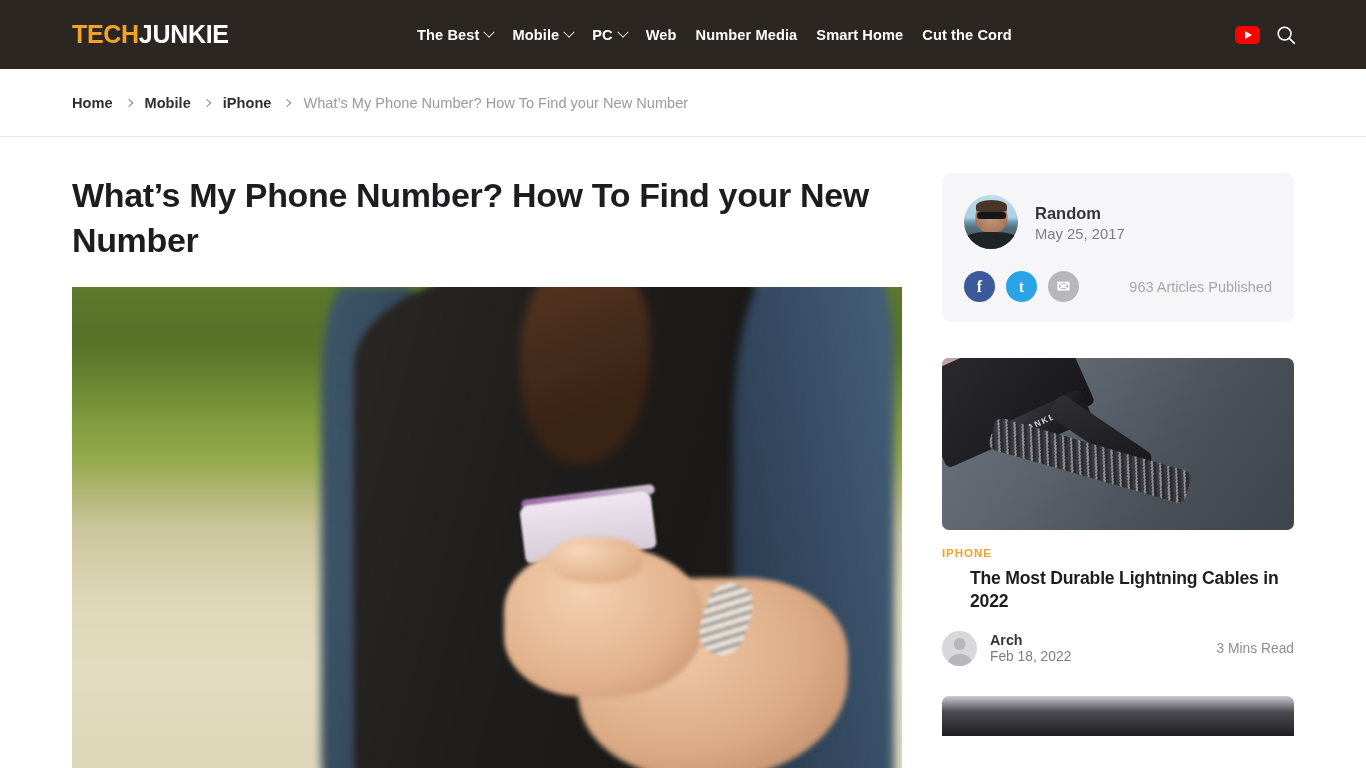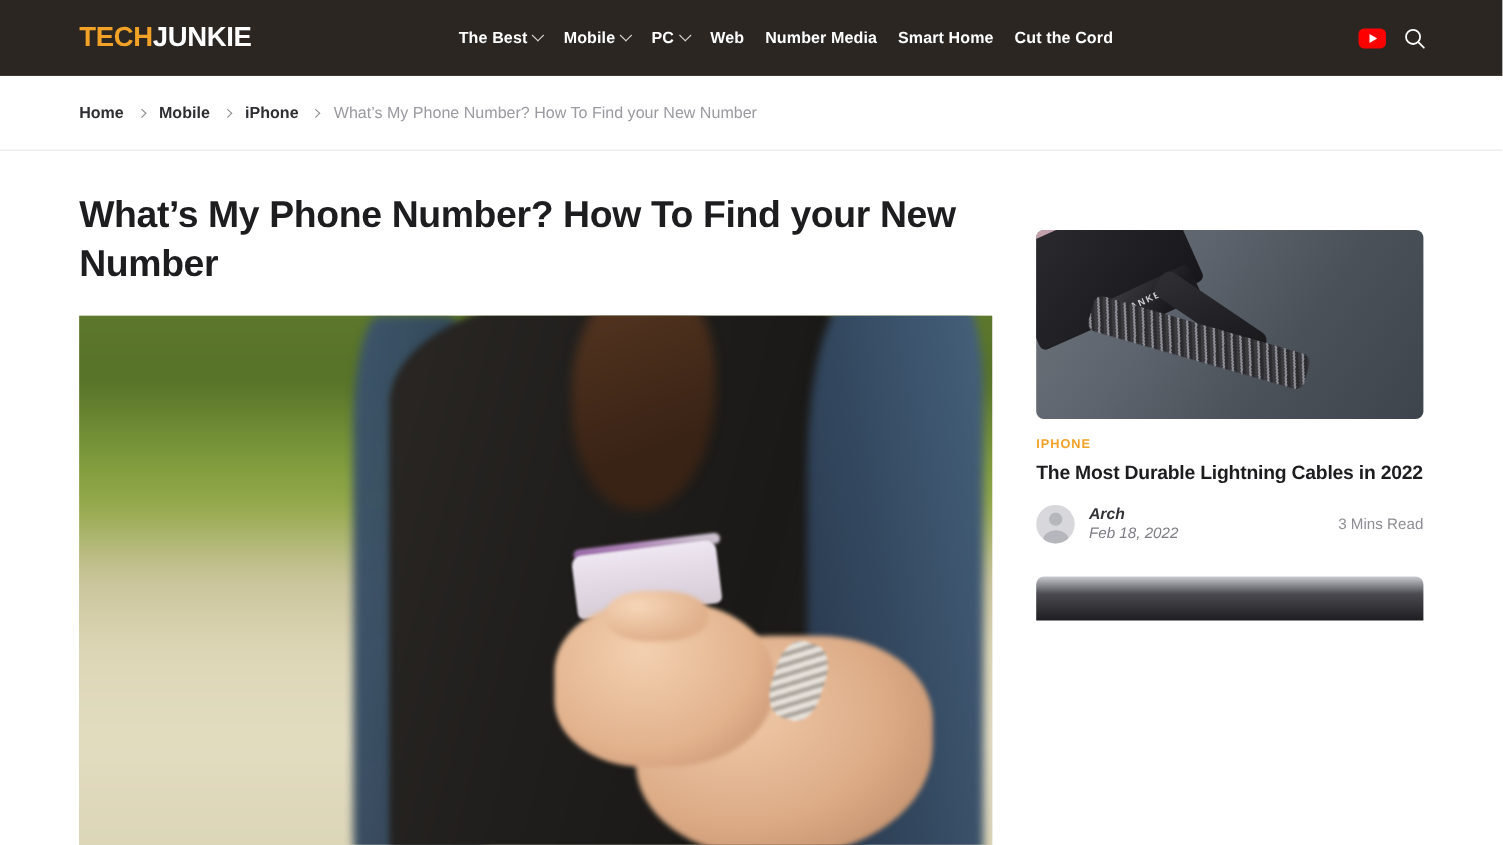--- a/index.html
+++ b/index.html
@@ -419,20 +419,21 @@
     cursor: pointer;
   }
   .card-title {
     margin-top: 8px;
     font-size: 17.6px;
     font-weight: bold;
     color: #1d1d20;
     line-height: 1.3;
     letter-spacing: -0.2px;
     cursor: pointer;
+    margin-left: 28px;
   }
   .card-meta {
     margin-top: 18px;
     display: flex;
     align-items: center;
   }
   .mini-avatar {
     width: 35px; height: 35px;
     border-radius: 50%;
     background: #d7d7dc;
@@ -445,21 +446,21 @@
     width: 36%; height: 36%;
     transform: translateX(-50%);
     background: #b6b6bd; border-radius: 50%;
   }
   .mini-avatar .b {
     position: absolute; left: 50%; bottom: -14%;
     width: 66%; height: 48%;
     transform: translateX(-50%);
     background: #b6b6bd; border-radius: 50% 50% 0 0;
   }
-  .meta-text { margin-left: 13px; font-style: italic; }
+  .meta-text { margin-left: 13px; }
   .meta-name { font-size: 14.3px; font-weight: bold; color: #33333a; }
   .meta-date { font-size: 13.8px; color: #7d7d86; margin-top: 1px; }
   .meta-read {
     margin-left: auto;
     font-size: 13.8px;
     color: #8e8e96;
     white-space: nowrap;
   }
   .card2-thumb {
     margin-top: 30px;
@@ -536,20 +537,42 @@
       <div class="hero-phone"></div>
       <div class="hero-hand"></div>
       <div class="hero-finger"></div>
       <div class="hero-ring"></div>
       <div class="hero-watch"></div>
     </div>
   </div>
 
   <div class="col-side">
 
+    <div class="author-card">
+      <div class="author-top">
+        <div class="avatar">
+          <div class="face"></div>
+          <div class="hairtop"></div>
+          <div class="glasses"></div>
+          <div class="body"></div>
+        </div>
+        <div>
+          <div class="author-name">Random</div>
+          <div class="author-date">May 25, 2017</div>
+        </div>
+      </div>
+      <div class="author-bottom">
+        <div class="socials">
+          <div class="soc fb">f</div>
+          <div class="soc tw">t</div>
+          <div class="soc ml">✉</div>
+        </div>
+        <div class="articles-count">963 Articles Published</div>
+      </div>
+    </div>
 
 
     <div class="card">
       <div class="thumb">
         <div class="screen"></div>
         <div class="phone-edge"></div>
         <div class="connector"></div>
         <div class="brand">ANKER</div>
         <div class="cable2"></div>
         <div class="cable"></div>

